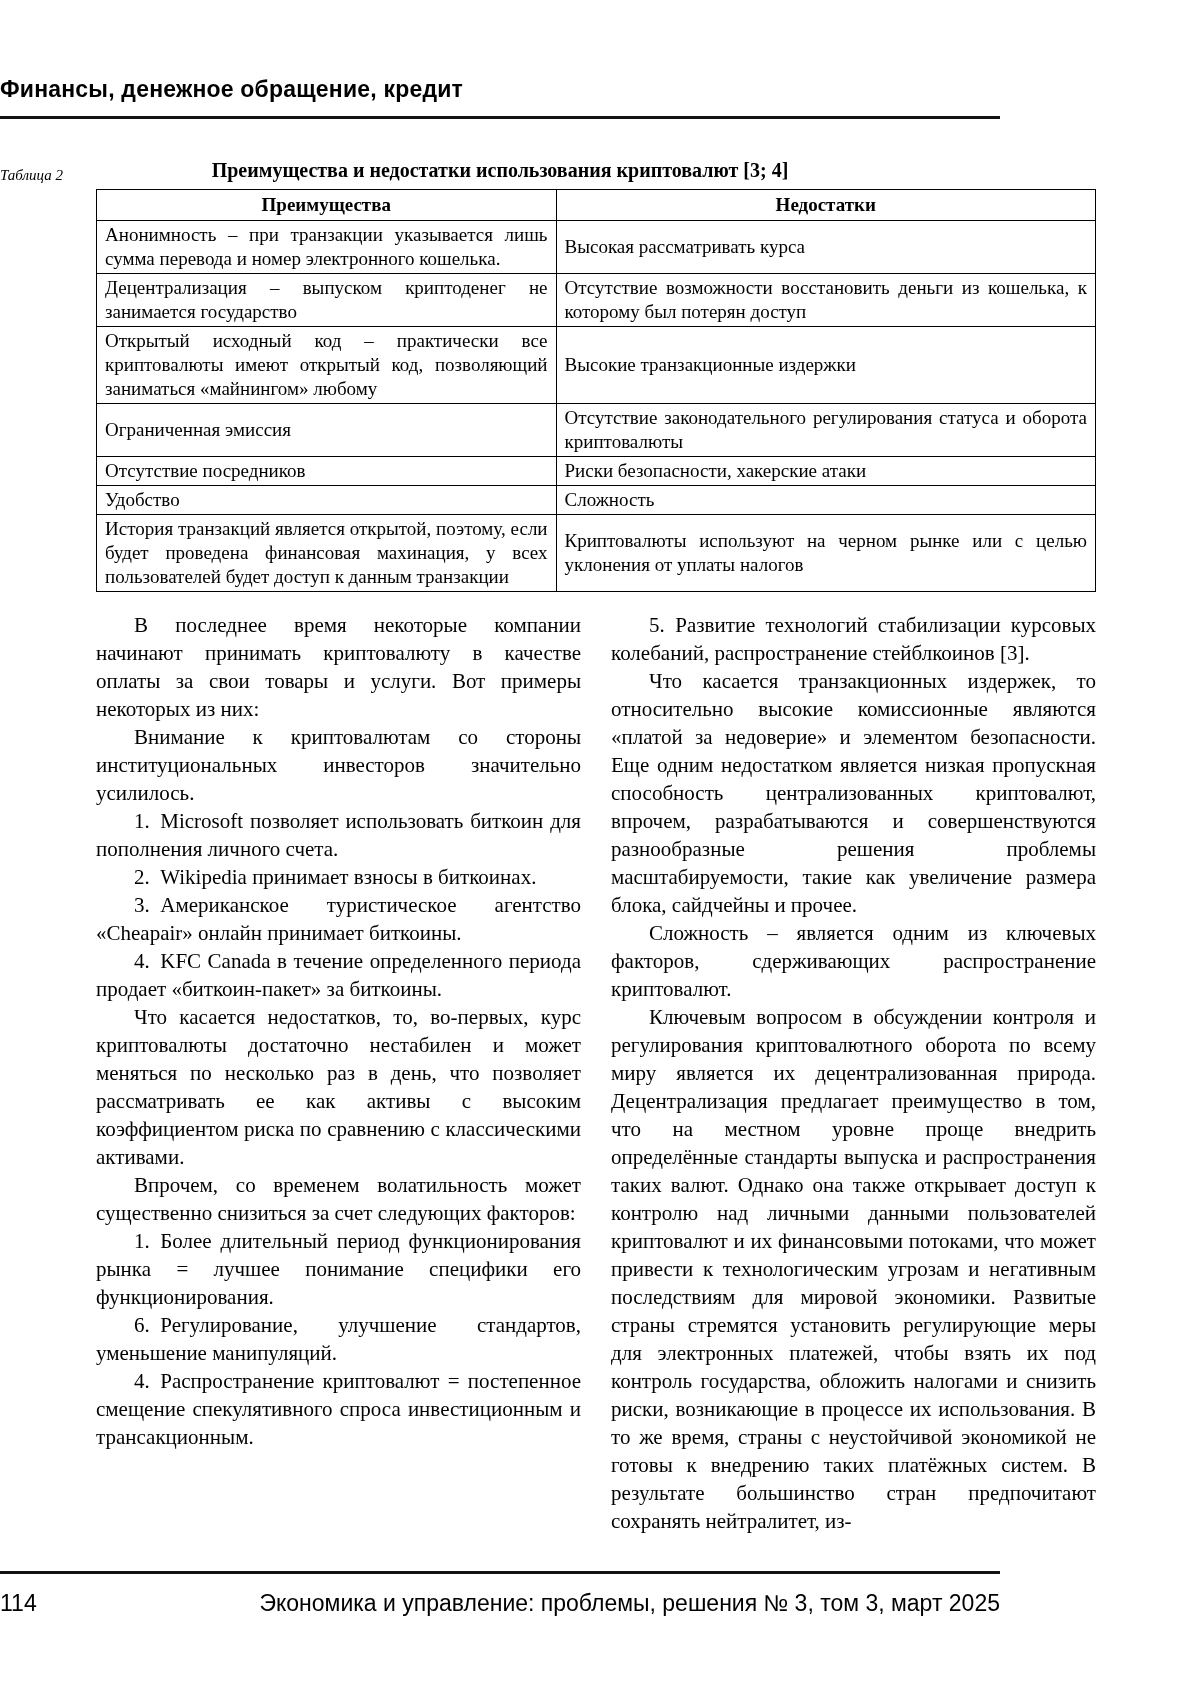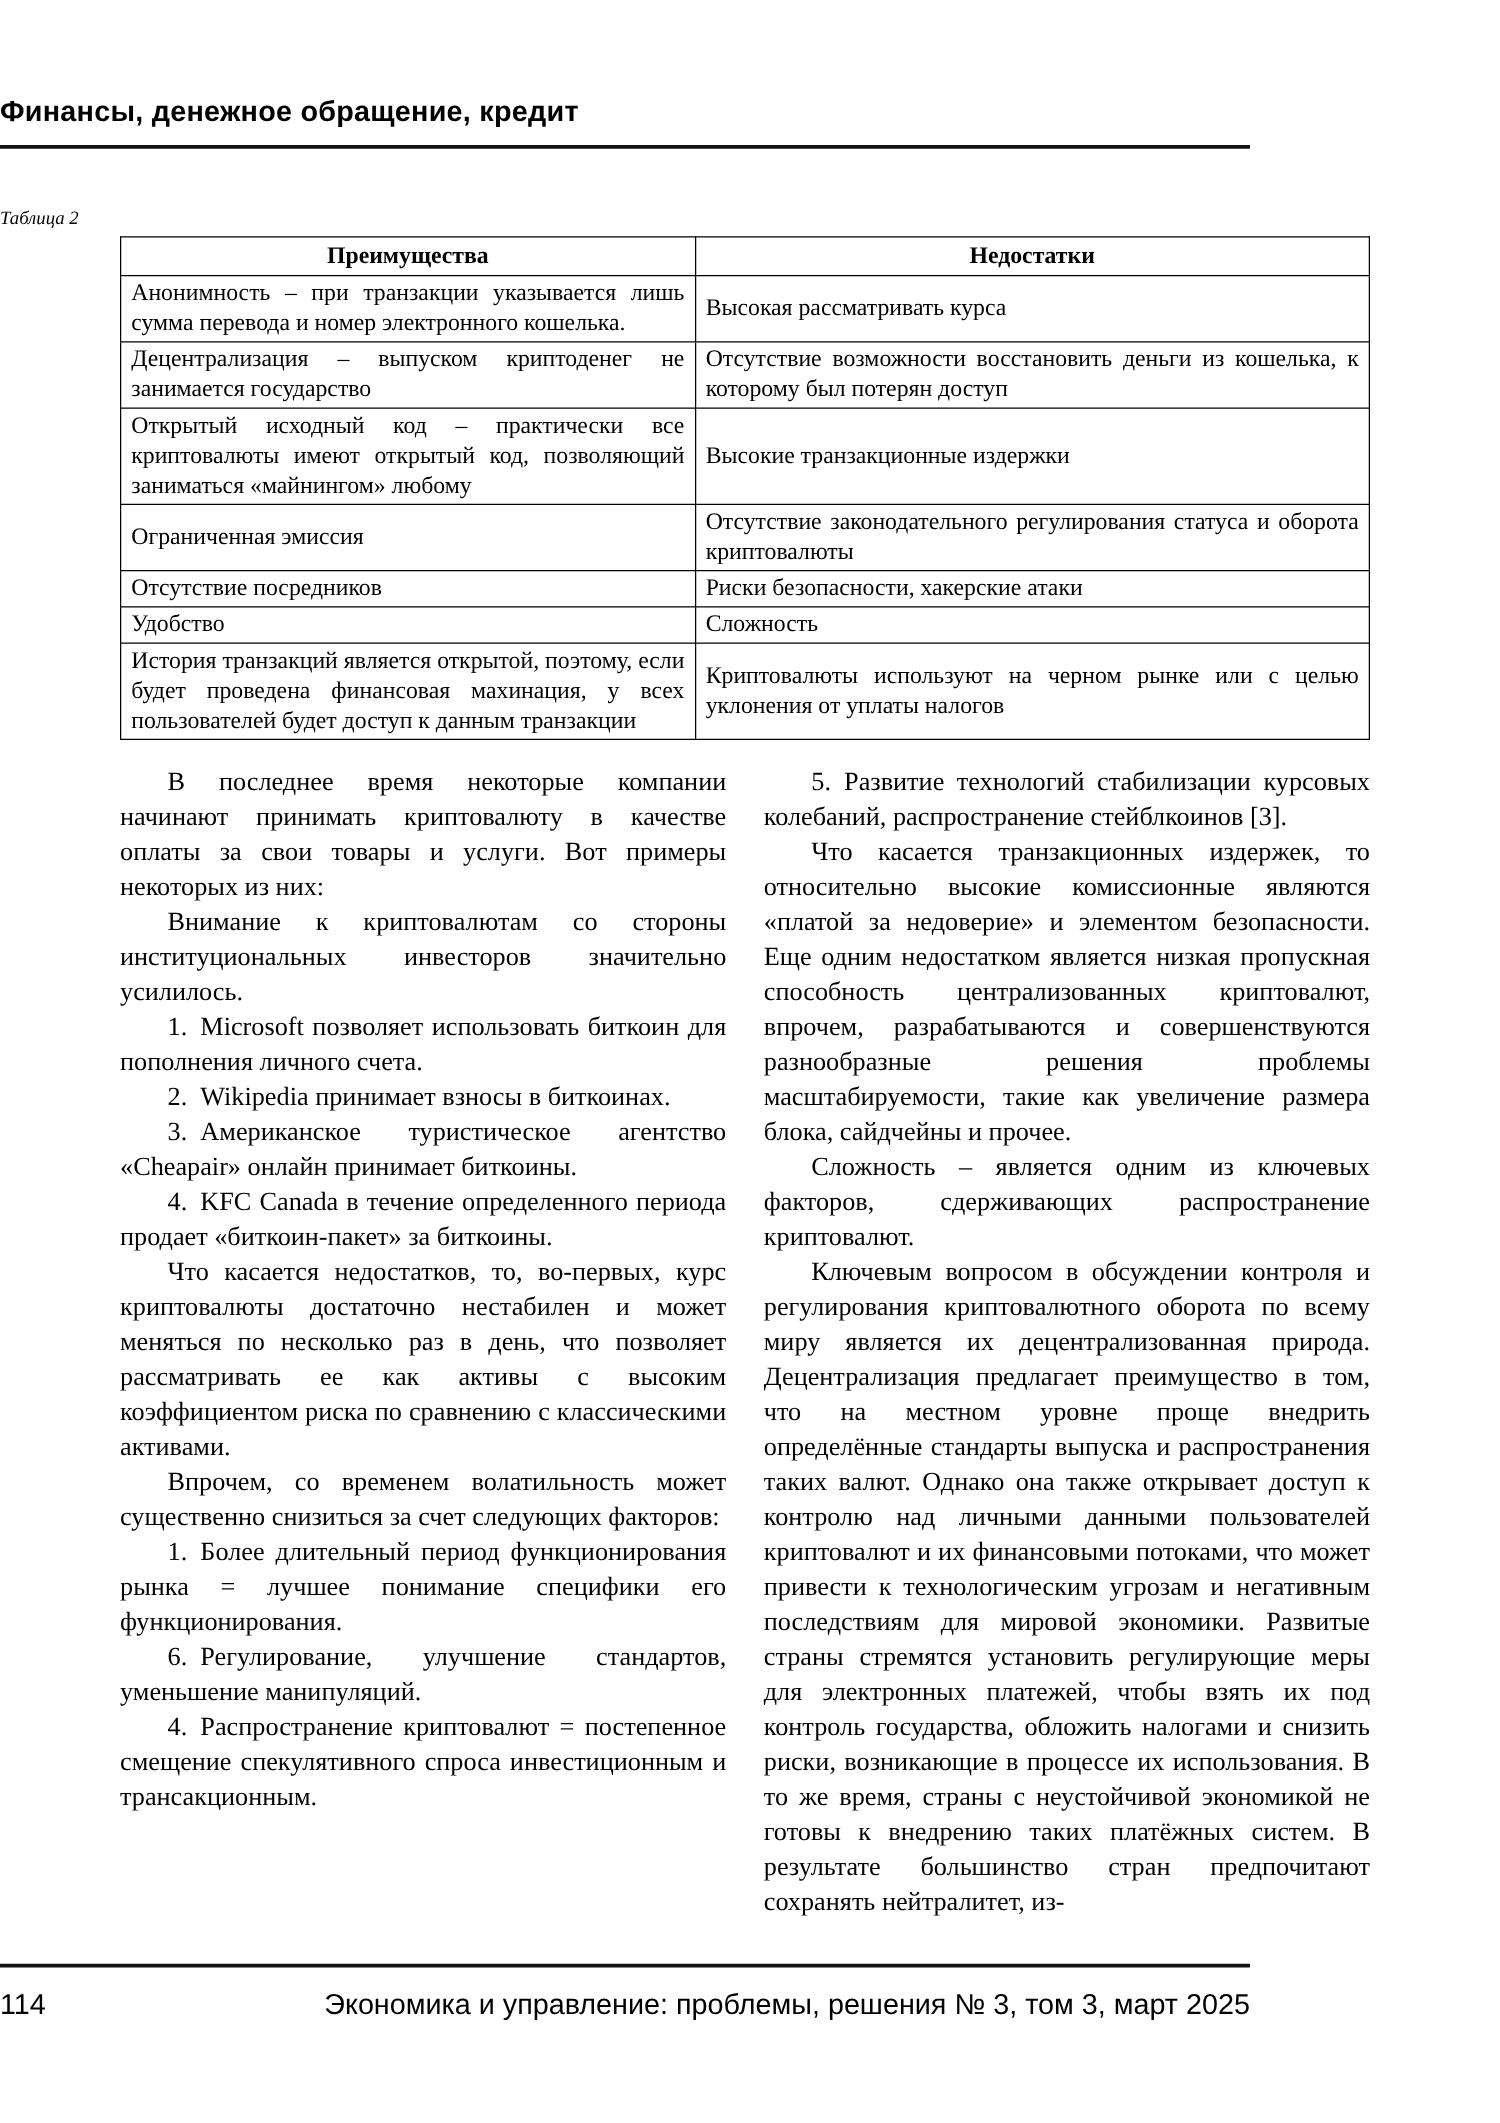--- a/index.html
+++ b/index.html
@@ -98,20 +98,21 @@
 </style>
 </head>
 <body>
 
 <div class="page">
 
   <div class="content abs hdr">Финансы, денежное обращение, кредит</div>
   <div class="content abs hdr-rule"></div>
 
   <div class="content abs tbl-label">Таблица 2</div>
+  <div class="content abs tbl-caption">Преимущества и недостатки использования криптовалют [3; 4]</div>
 
   <table class="cmp">
     <colgroup>
       <col class="col-pros">
       <col class="col-cons">
     </colgroup>
     <thead>
       <tr>
         <th>Преимущества</th>
         <th>Недостатки</th>

